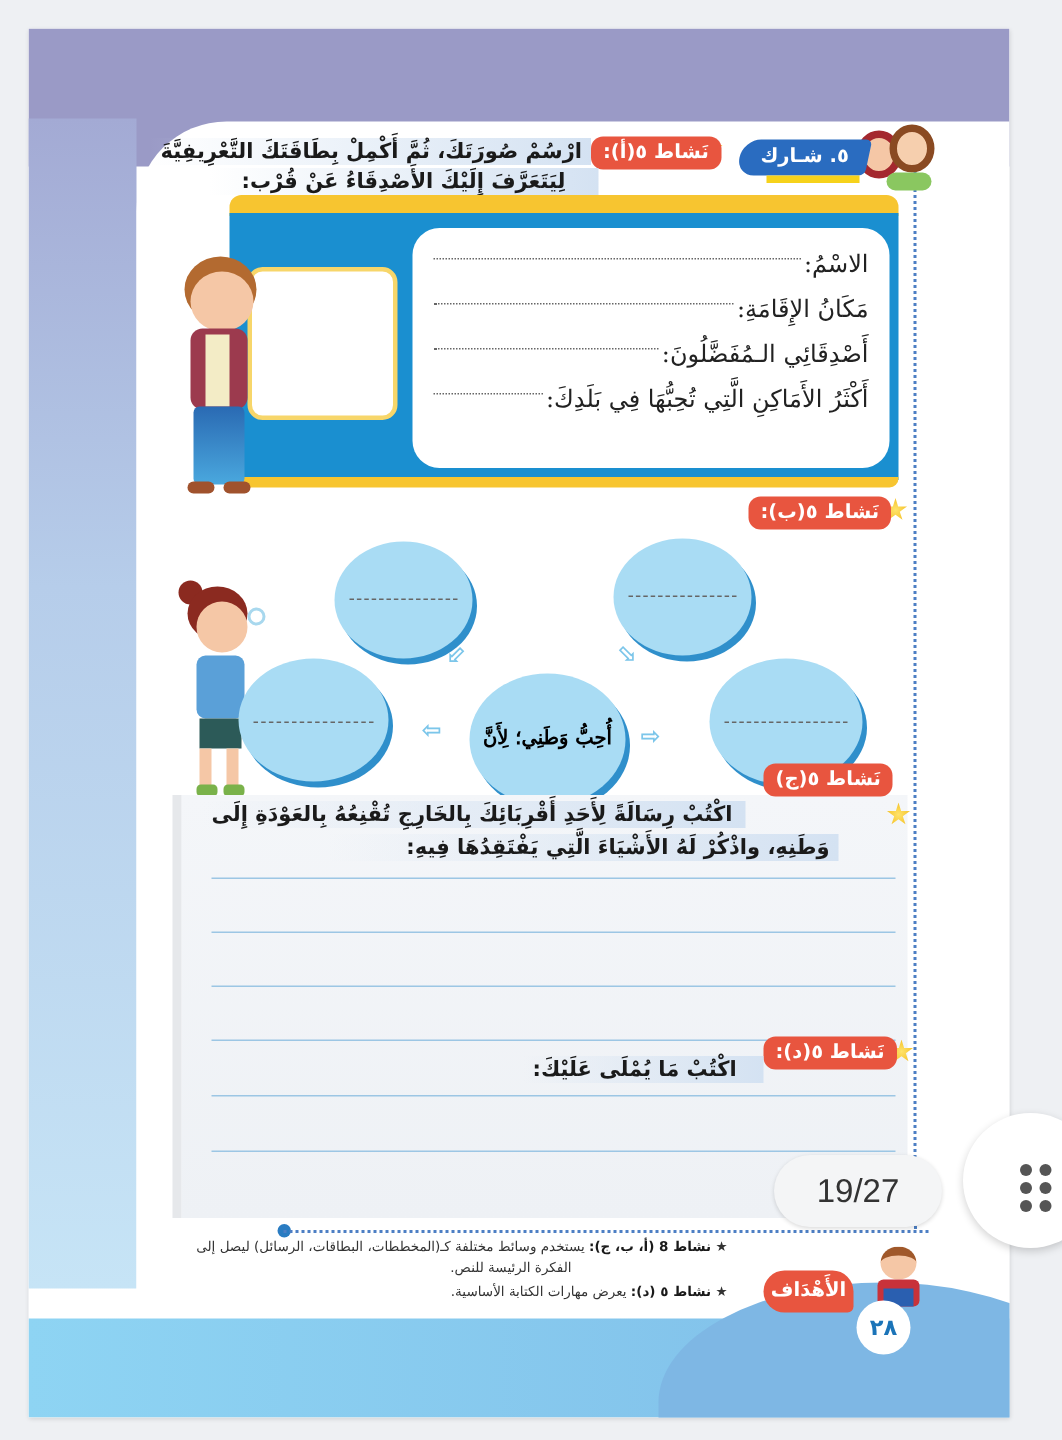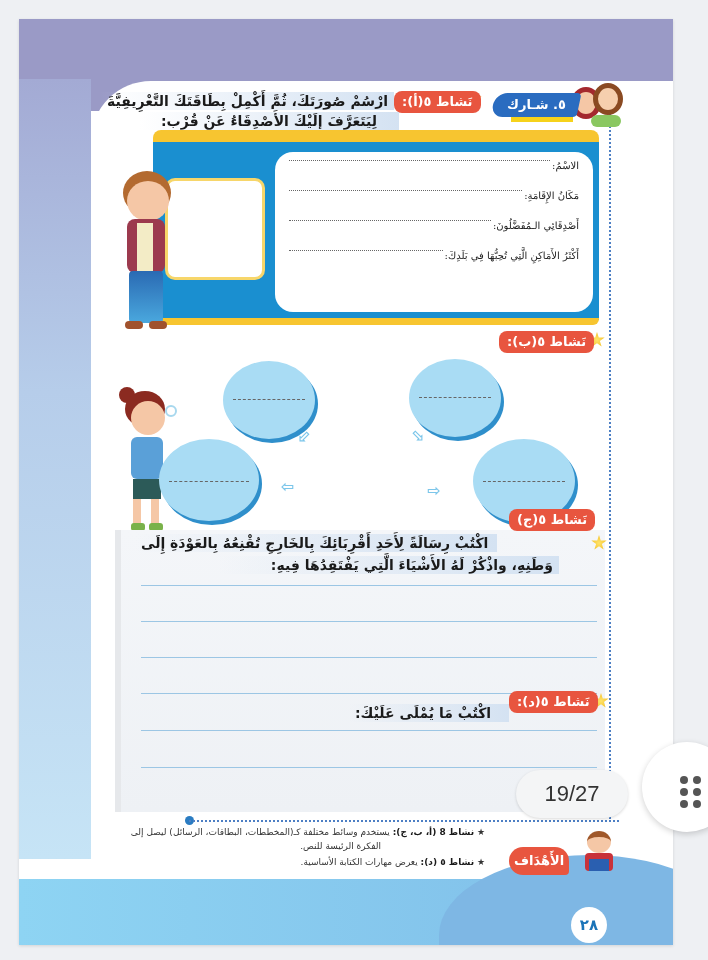--- a/index.html
+++ b/index.html
@@ -5,39 +5,39 @@
   *{box-sizing:border-box;margin:0;padding:0}
   html,body{width:708px;height:960px;overflow:hidden}
   body{background:#eef0f3;font-family:"DejaVu Sans",sans-serif;position:relative}
   .page{position:absolute;left:19px;top:19px;width:654px;height:926px;background:#fff;overflow:hidden;box-shadow:0 1px 3px rgba(0,0,0,.12)}
   .top-band{position:absolute;left:0;top:0;width:654px;height:92px;background:#9a9ac6}
   .left-band{position:absolute;left:0;top:60px;width:72px;height:780px;background:linear-gradient(#a3aad4,#b6cdea 40%,#c6e4f6)}
   .sheet{position:absolute;left:72px;top:62px;width:582px;height:800px;background:#fff;border-top-left-radius:60px}
   .dotted-v{position:absolute;left:590px;top:80px;height:720px;border-left:2px dotted #4d7fc4}
   .bottom-band{position:absolute;left:0;top:860px;width:654px;height:66px;background:linear-gradient(90deg,#8ed4f3,#7fbde8)}
   .bottom-arc{position:absolute;left:420px;top:836px;width:300px;height:160px;border-radius:50% 50% 0 0;background:#7eb7e4}
-  .page-num{position:absolute;left:552px;top:888px;width:36px;height:36px;border-radius:50%;background:#fff;color:#1b74b8;font-weight:bold;font-size:15px;text-align:center;line-height:36px}
+  .page-num{position:absolute;left:552px;top:848px;width:36px;height:36px;border-radius:50%;background:#fff;color:#1b74b8;font-weight:bold;font-size:15px;text-align:center;line-height:36px}
 
   .badge{position:absolute;height:22px;border-radius:8px;color:#fff;font-weight:bold;font-size:13px;line-height:22px;padding:0 8px;direction:rtl;white-space:nowrap}
   .badge-red{background:#e8553f}
   .badge-blue{position:absolute;left:474px;top:74px;width:86px;height:24px;background:#2a6cc0;color:#fff;font-weight:bold;font-size:13px;line-height:24px;text-align:center;border-radius:12px 4px 4px 12px;transform:skewX(-12deg)}
   .badge-blue span{display:inline-block;transform:skewX(12deg)}
   .yellow-under{position:absolute;left:492px;top:98px;width:62px;height:5px;background:#f6d21b}
   .star{position:absolute;width:16px;height:16px;background:radial-gradient(circle,#ffe36a,#f1b612);clip-path:polygon(50% 0,61% 35%,98% 35%,68% 57%,79% 91%,50% 70%,21% 91%,32% 57%,2% 35%,39% 35%)}
   .heading{position:absolute;direction:rtl;font-weight:bold;font-size:14px;color:#1a1a1a;background:linear-gradient(270deg,#d4e2f2,rgba(212,226,242,0));padding:1px 6px;white-space:nowrap}
   .kids-avatar{position:absolute;left:552px;top:62px;width:56px;height:46px}
   .kid-face{position:absolute;width:30px;height:32px;border-radius:50%}
 
   .card{position:absolute;left:134px;top:111px;width:446px;height:196px}
   .card-yellow-top{position:absolute;left:0;top:0;width:446px;height:14px;background:#f7c530;border-radius:8px 8px 0 0}
   .card-blue{position:absolute;left:0;top:12px;width:446px;height:178px;background:#1a8fd0}
   .card-yellow-bot{position:absolute;left:0;top:188px;width:446px;height:7px;background:#f7c530;border-radius:0 0 6px 6px}
   .photo-box{position:absolute;left:12px;top:48px;width:100px;height:102px;background:#fff;border:3px solid #f7d66a;border-radius:10px}
   .info-box{position:absolute;left:122px;top:22px;width:318px;height:160px;background:#fff;border-radius:18px;padding:8px 14px 0 14px;direction:rtl}
-  .info-row{display:flex;align-items:flex-start;height:30px;font-family:"DejaVu Serif",serif;font-size:10px;color:#222}
+  .info-row{display:flex;align-items:center;height:30px;font-family:"DejaVu Serif",serif;font-size:16px;color:#222}
   .info-row .lbl{white-space:nowrap}
   .info-row .dots{flex:1;border-bottom:1px dotted #666;margin:0 2px 5px 0;height:1px}
 
   .boy{position:absolute;left:98px;top:150px;width:62px;height:170px}
   .girl{position:absolute;left:100px;top:368px;width:62px;height:148px}
 
   .bubble{position:absolute;width:92px;height:78px;border-radius:50%;background:#a9dcf4;box-shadow:3px 4px 0 #2f8fcb}
   .bubble .bline{position:absolute;left:10px;right:10px;top:38px;border-bottom:1px dashed #666}
   .center-bubble{position:absolute;left:294px;top:430px;width:104px;height:88px;border-radius:50%;background:#a9dcf4;box-shadow:3px 4px 0 #2f8fcb;text-align:center;line-height:88px;font-family:"DejaVu Serif",serif;font-weight:bold;font-size:13px;direction:rtl}
   .arrow{position:absolute;color:#7cc6ea;font-size:16px;font-weight:bold}
@@ -135,20 +135,21 @@
     </div>
   <div class="bubble" style="left:390px;top:340px">
       <div class="bline"></div>
     </div>
   <div class="bubble" style="left:140px;top:420px;width:100px;height:82px">
       <div class="bline" style="top:42px"></div>
     </div>
   <div class="bubble" style="left:454px;top:420px;width:102px;height:84px">
       <div class="bline" style="top:42px"></div>
     </div>
+  <div class="center-bubble">أُحِبُّ وَطَنِي؛ لِأَنَّ</div>
   <div class="arrow" style="left:278px;top:408px;transform:rotate(-45deg)">⇦</div>
   <div class="arrow" style="left:392px;top:408px;transform:rotate(-135deg)">⇦</div>
   <div class="arrow" style="left:262px;top:458px">⇦</div>
   <div class="arrow" style="left:408px;top:462px">⇨</div>
 
   <div class="paper">
     <div class="rule" style="top:55px"></div>
     <div class="rule" style="top:91px"></div>
     <div class="rule" style="top:127px"></div>
     <div class="rule" style="top:163px"></div>

